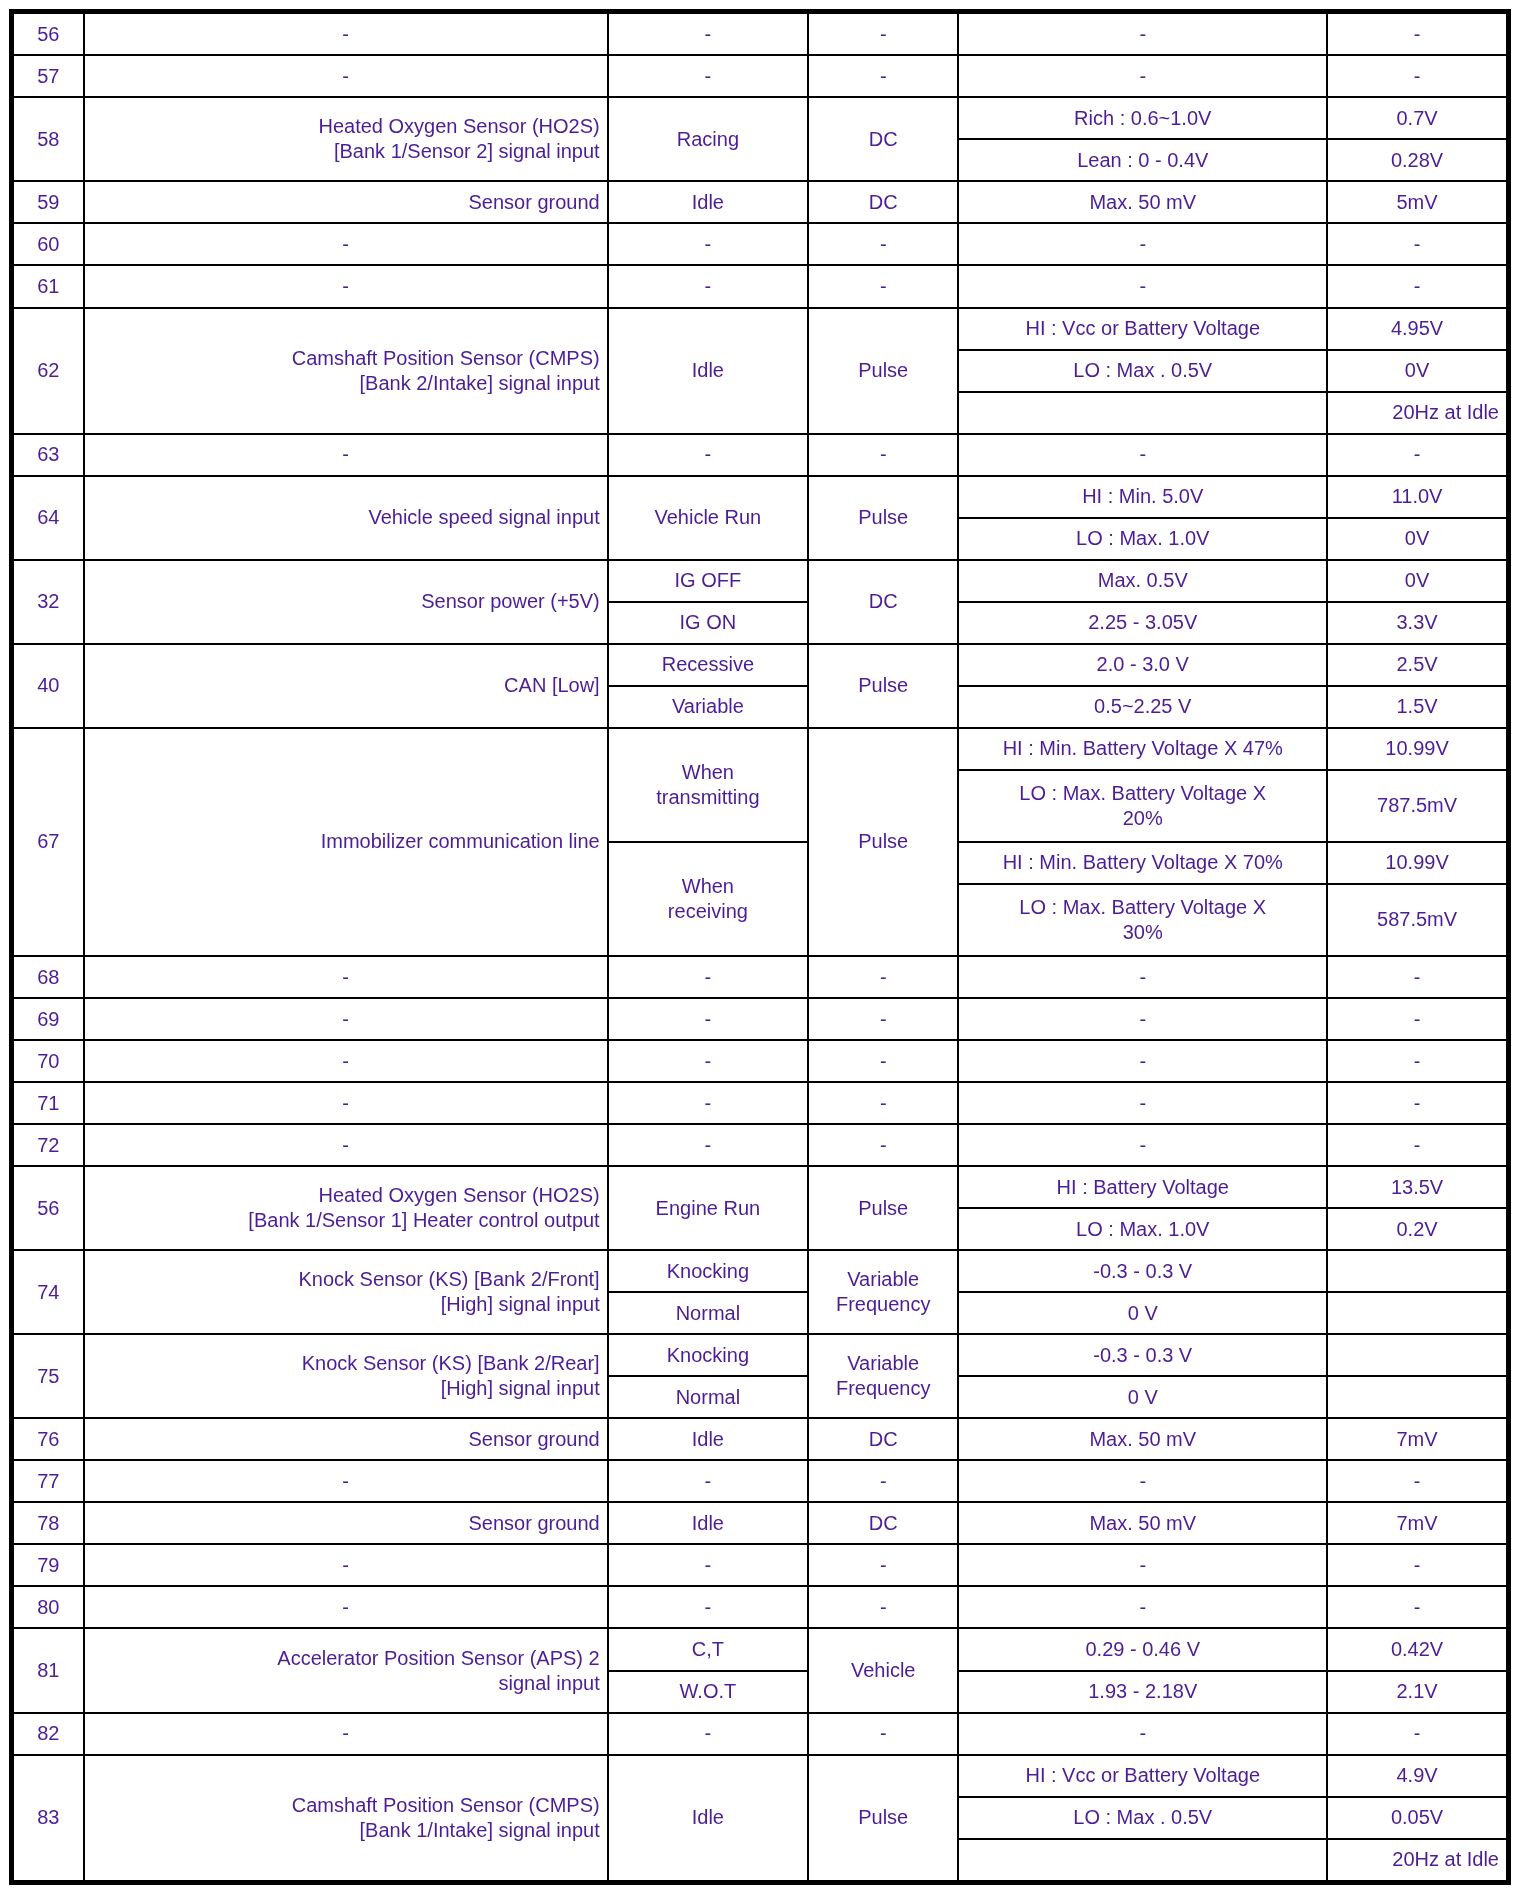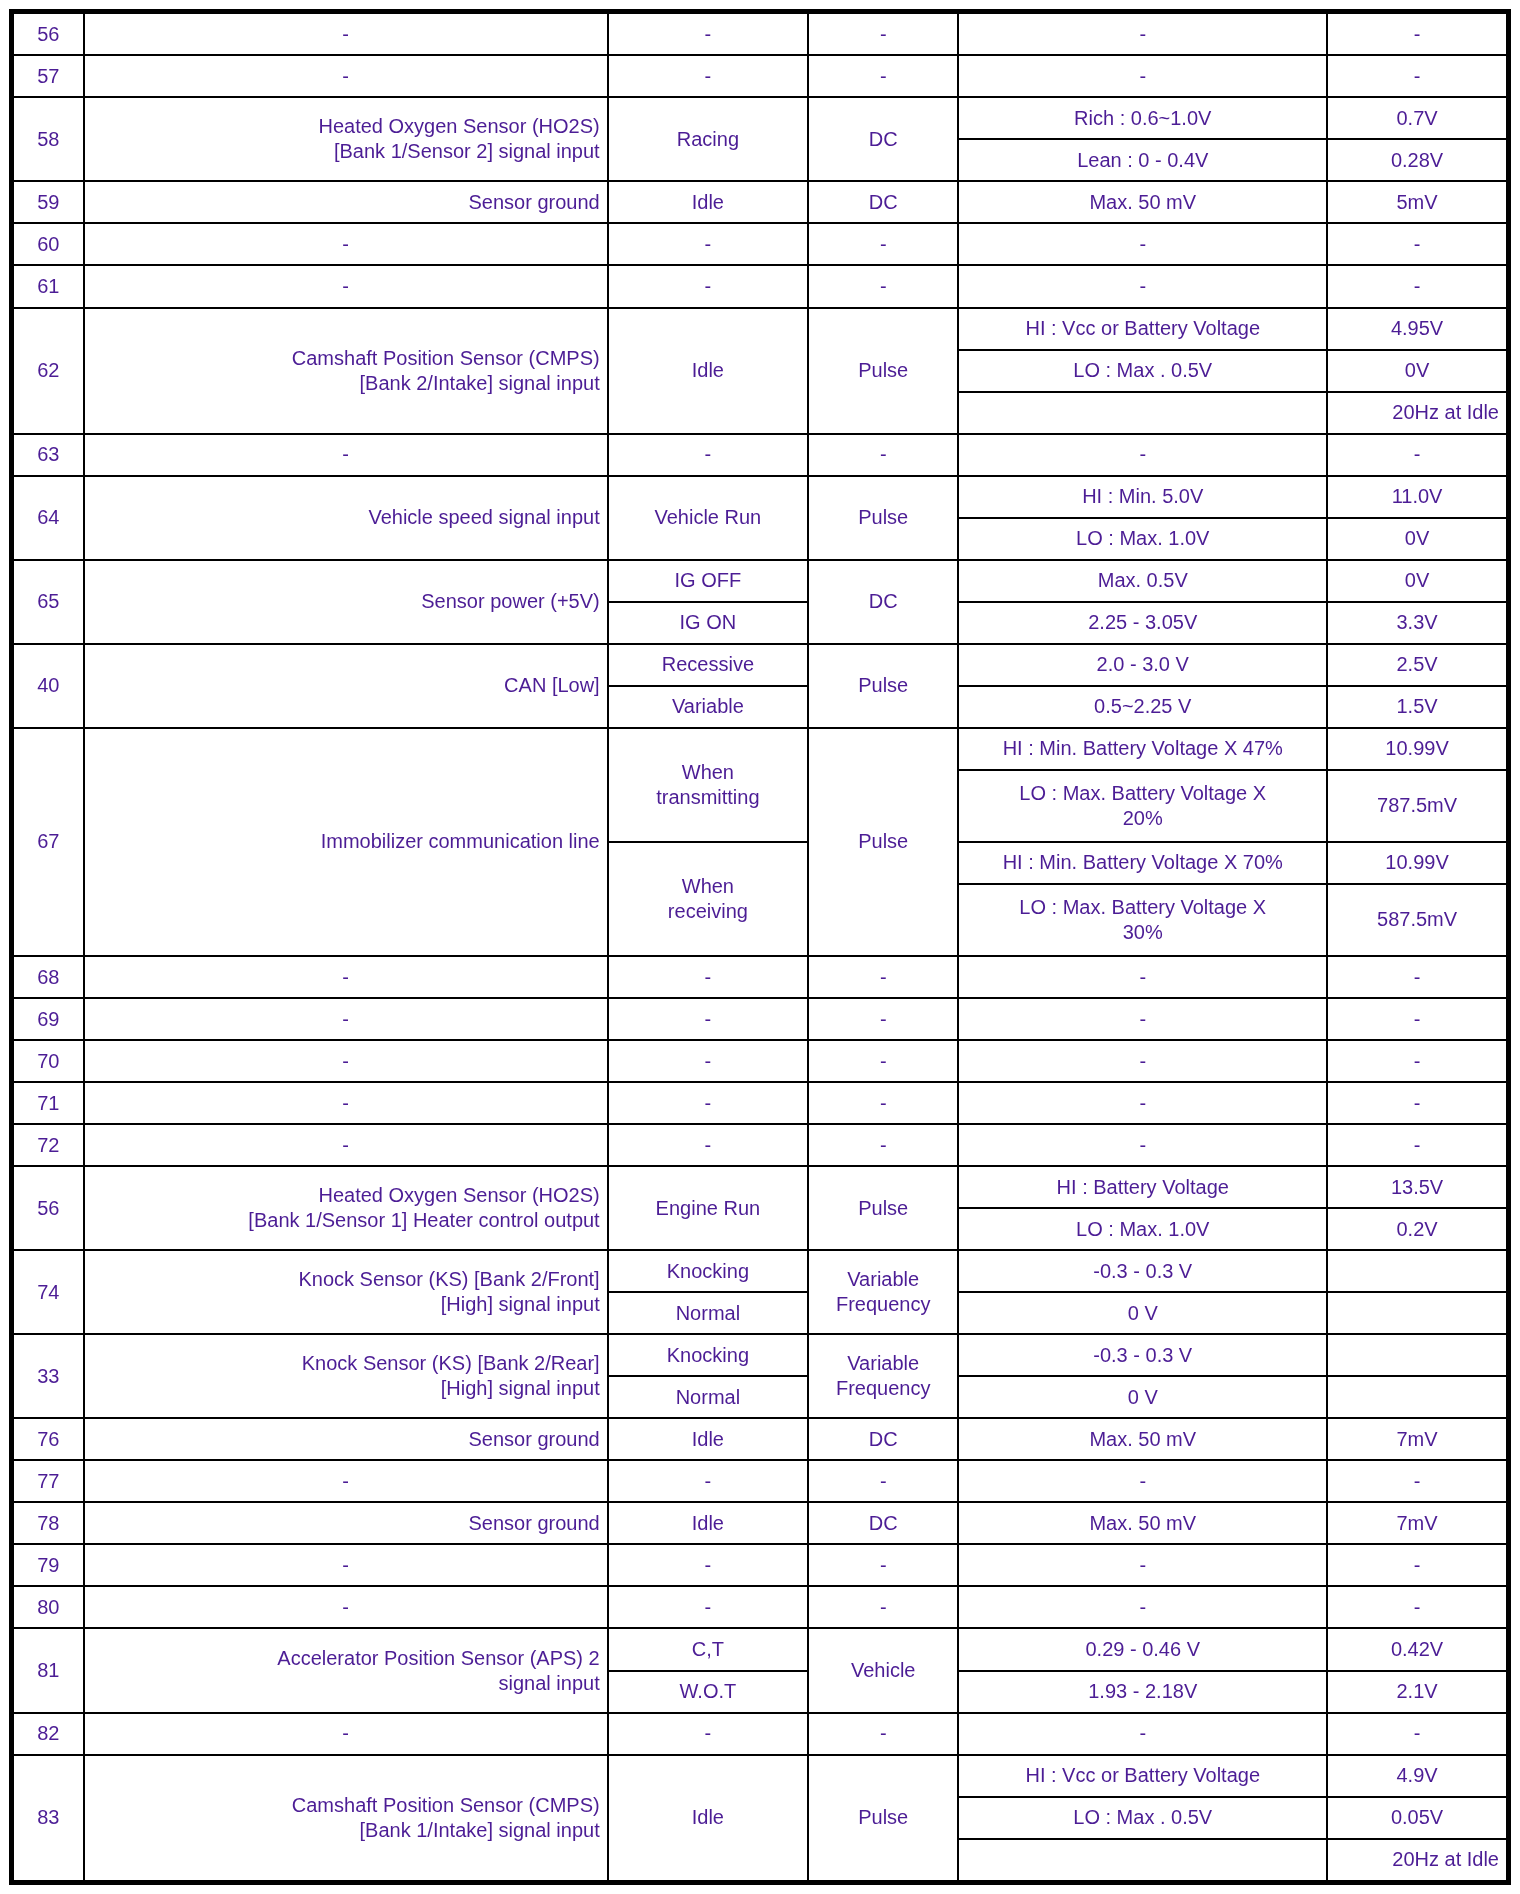--- a/index.html
+++ b/index.html
@@ -142,21 +142,21 @@
           <td rowspan="2">Vehicle Run</td>
           <td rowspan="2">Pulse</td>
           <td>HI : Min. 5.0V</td>
           <td>11.0V</td>
         </tr>
         <tr>
           <td>LO : Max. 1.0V</td>
           <td>0V</td>
         </tr>
         <tr>
-          <td rowspan="2">65</td>
+          <td rowspan="2">32</td>
           <td rowspan="2" class="left">Sensor power (+5V)</td>
           <td>IG OFF</td>
           <td rowspan="2">DC</td>
           <td>Max. 0.5V</td>
           <td>0V</td>
         </tr>
         <tr>
           <td>IG ON</td>
           <td>2.25 - 3.05V</td>
           <td>3.3V</td>
@@ -261,21 +261,21 @@
 Frequency</td>
           <td>-0.3 - 0.3 V</td>
           <td></td>
         </tr>
         <tr>
           <td>Normal</td>
           <td>0 V</td>
           <td></td>
         </tr>
         <tr>
-          <td rowspan="2">33</td>
+          <td rowspan="2">75</td>
           <td rowspan="2" class="left">Knock Sensor (KS) [Bank 2/Rear]
 [High] signal input</td>
           <td>Knocking</td>
           <td rowspan="2">Variable
 Frequency</td>
           <td>-0.3 - 0.3 V</td>
           <td></td>
         </tr>
         <tr>
           <td>Normal</td>

